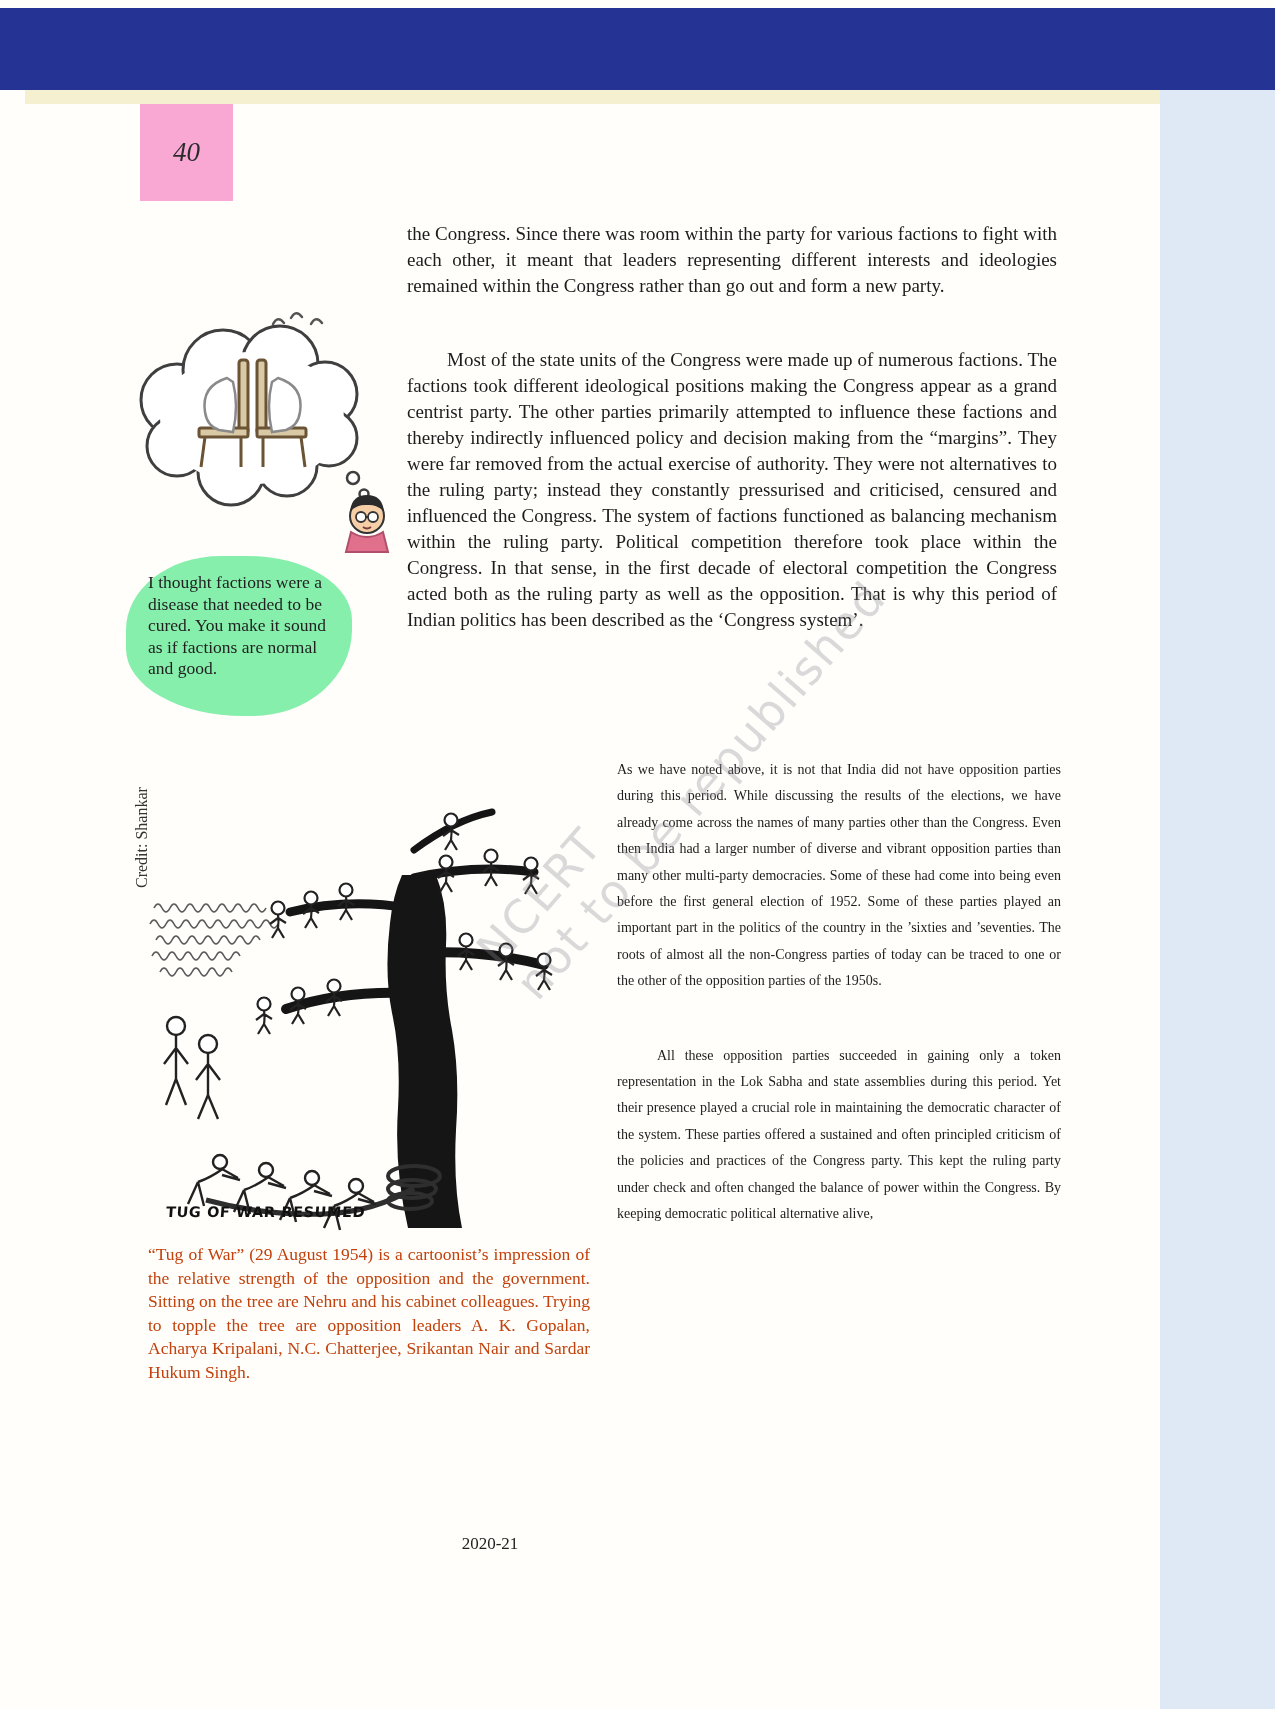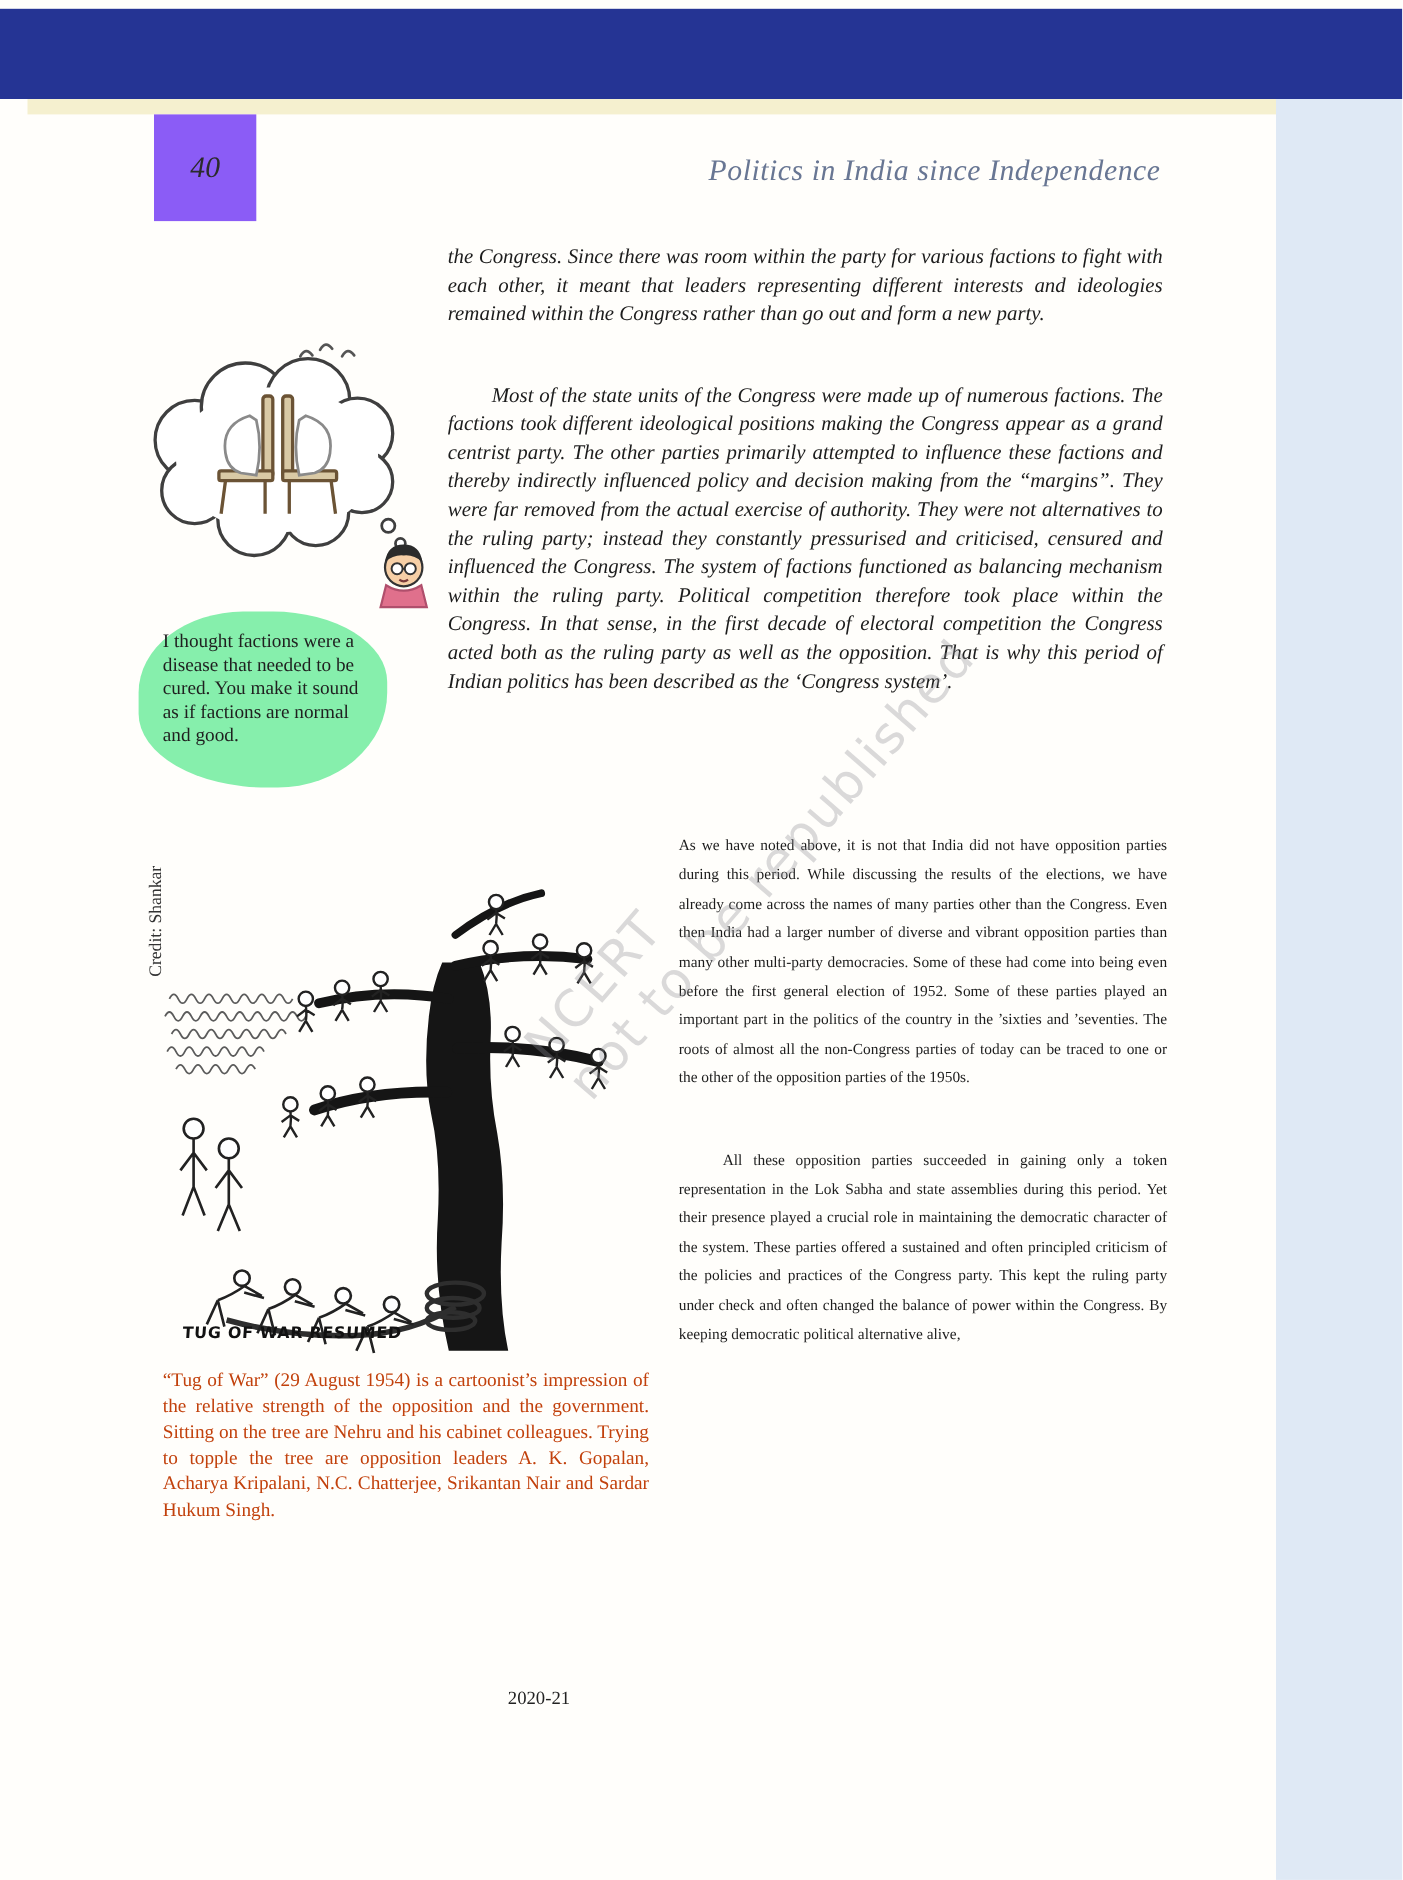--- a/index.html
+++ b/index.html
@@ -10,29 +10,29 @@
   }
   .page { position:absolute; left:0; top:0; width:1275px; height:1709px; background:#fffefb; overflow:hidden; }
 
   .corner-mark { position:absolute; left:0; top:18px; width:30px; height:26px;
     border-left:5px solid #111; border-top:5px solid #111; }
 
   .topbar { position:absolute; left:0; top:8px; width:1275px; height:82px; background:#253494; }
   .right-strip { position:absolute; left:1160px; top:90px; width:115px; height:1619px; background:#dfe9f5; }
   .cream-band { position:absolute; left:25px; top:90px; width:1135px; height:14px; background:#f5f0cf; }
 
-  .pagenum-box { position:absolute; left:140px; top:104px; width:93px; height:97px; background:#8b5cf6;
+  .pagenum-box { position:absolute; left:140px; top:104px; width:93px; height:97px; background:#f9a8d4;
     display:flex; align-items:center; justify-content:center; }
   .pagenum { font-style:italic; font-size:27px; color:#2b2b2b; }
 
   .header-title { position:absolute; left:560px; top:140px; width:495px; text-align:right;
     font-style:italic; font-size:27px; color:#687693; letter-spacing:0.5px; }
 
   .col-wide { position:absolute; left:407px; top:221px; width:650px;
-    font-size:19px; line-height:26px; text-align:justify;font-style:italic; }
+    font-size:19px; line-height:26px; text-align:justify; }
   .col-wide p { margin-bottom:13px; }
   .col-narrow { position:absolute; left:617px; top:757px; width:444px;
     font-size:14px; line-height:26.4px; text-align:justify; }
   .col-narrow p { margin-bottom:14px; }
   p.indent { text-indent:40px;margin-top:48px; }
 
   .section-heading { position:absolute; left:415px; top:703px; font-style:italic; font-weight:bold;
     font-size:33px; color:#1878bc; font-family:"DejaVu Serif", serif; letter-spacing:0.5px; }
 
   .cartoon1 { position:absolute; left:115px; top:308px; width:275px; height:250px; }
@@ -73,21 +73,20 @@
 
   <div class="corner-mark"></div>
   <div class="topbar"></div>
   <div class="right-strip"></div>
   <div class="cream-band"></div>
 
   <div class="pagenum-box">
     <span class="pagenum">40</span>
   </div>
 
-  <div class="header-title">Politics in India since Independence</div>
 
   <div class="col-wide">
     <p>the Congress. Since there was room within the party for various factions to fight with each other, it meant that leaders representing different interests and ideologies remained within the Congress rather than go out and form a new party.</p>
     <p class="indent">Most of the state units of the Congress were made up of numerous factions. The factions took different ideological positions making the Congress appear as a grand centrist party. The other parties primarily attempted to influence these factions and thereby indirectly influenced policy and decision making from the “margins”. They were far removed from the actual exercise of authority. They were not alternatives to the ruling party; instead they constantly pressurised and criticised, censured and influenced the Congress. The system of factions functioned as balancing mechanism within the ruling party. Political competition therefore took place within the Congress. In that sense, in the first decade of electoral competition the Congress acted both as the ruling party as well as the opposition. That is why this period of Indian politics has been described as the ‘Congress system’.</p>
   </div>
 
   <div class="cartoon1">
     <svg viewBox="0 0 275 250" width="275" height="250">
       <g fill="none" stroke="#555" stroke-width="2.5" stroke-linecap="round">
         <path d="M158 16 q5 -9 11 -1"></path>

